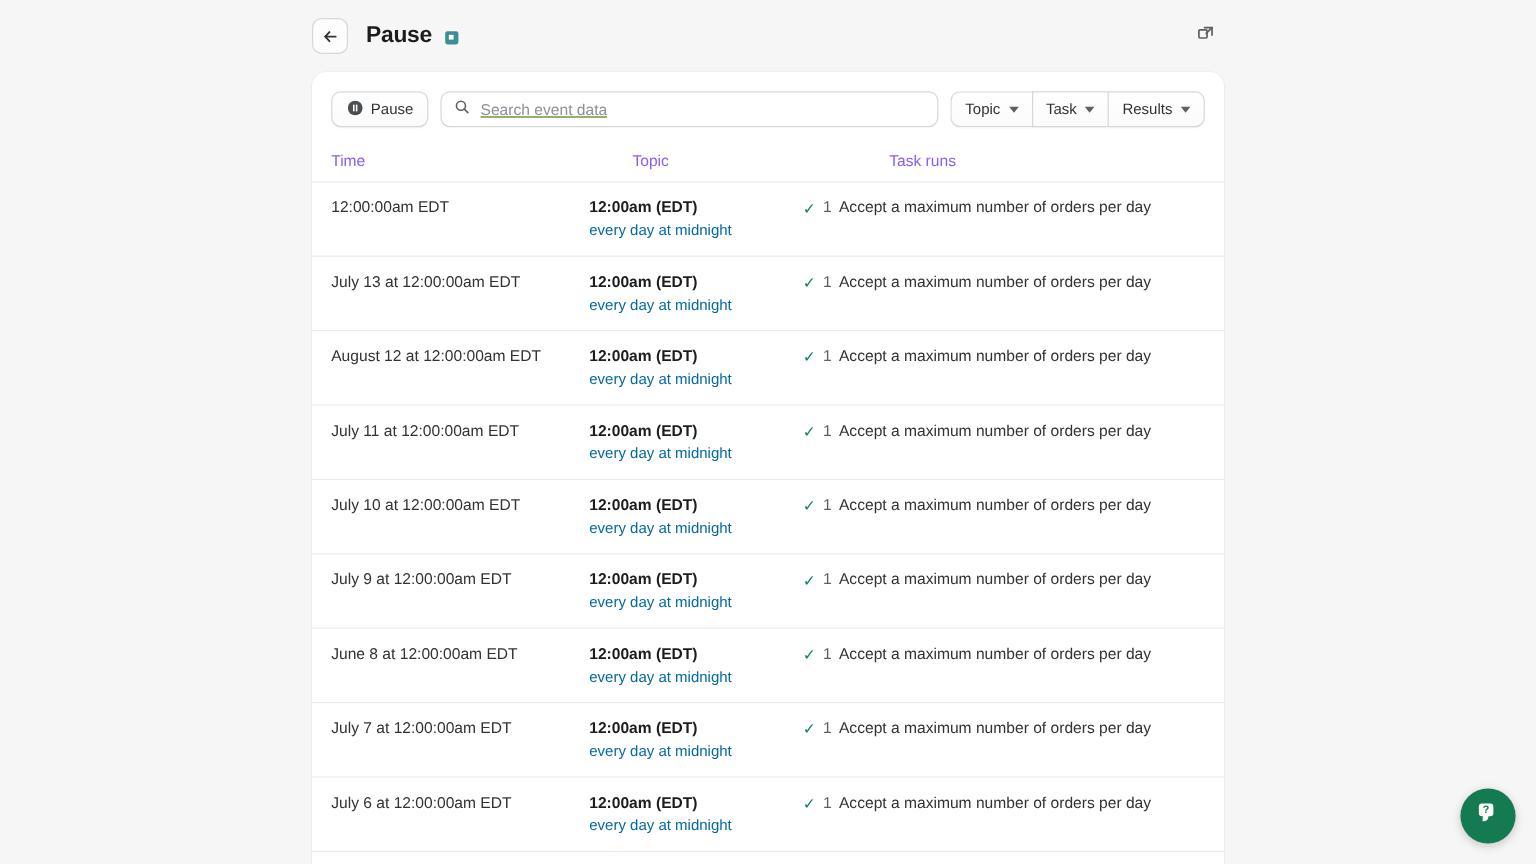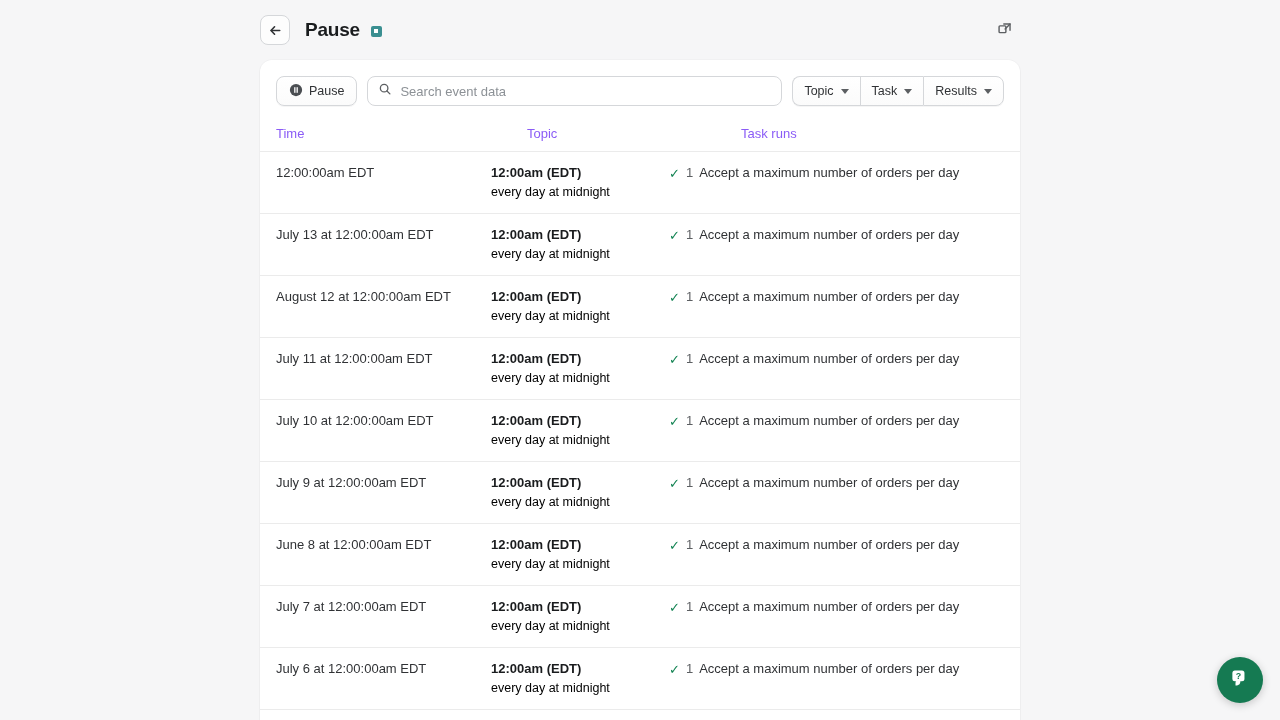--- a/index.html
+++ b/index.html
@@ -80,21 +80,21 @@
     border: 1px solid #d5d7da;
     border-radius: 8px;
     background: #fff;
     display: flex; align-items: center;
     padding: 0 10px; gap: 8px;
     min-width: 0;
   }
   .search-wrap input {
     border: none; outline: none;
     font-family: inherit; font-size: 13px; color: #4d7c0f;
-    width: 100%; background: transparent;
+    width: 100%; background: transparent; text-decoration: underline;
   }
   .search-wrap input::placeholder { color: #8c9196; }
 
   .filters { display: flex; flex: none; }
   .filter-btn {
     height: 30px;
     display: flex; align-items: center; gap: 7px;
     padding: 0 11px;
     border: 1px solid #d5d7da;
     background: linear-gradient(#fff,#fbfbfb);
@@ -127,21 +127,21 @@
   .row {
     display: flex;
     padding: 13px 16px 14px 16px;
     border-bottom: 1px solid #ebebeb;
     font-size: 13px;
     align-items: flex-start;
   }
   .row:last-child { border-bottom: none; }
   .cell-time { color: #303235; white-space: nowrap; }
   .topic-main { font-weight: bold; color: #1a1c1e; white-space: nowrap; }
-  .topic-sub { color: #000000; margin-top: 5px; font-size: 12.5px; white-space: nowrap; }
+  .topic-sub { color: #0369a1; margin-top: 5px; font-size: 12.5px; white-space: nowrap; }
   .runs {
     display: flex; align-items: baseline; gap: 6px; white-space: nowrap;
   }
   .check { color: #128352; font-size: 13px; line-height: 1; position: relative; top: 1px; }
   .run-count { color: #5c5f62; }
   .run-name { color: #303235; }
 
   
   .help-fab {
     position: absolute;

